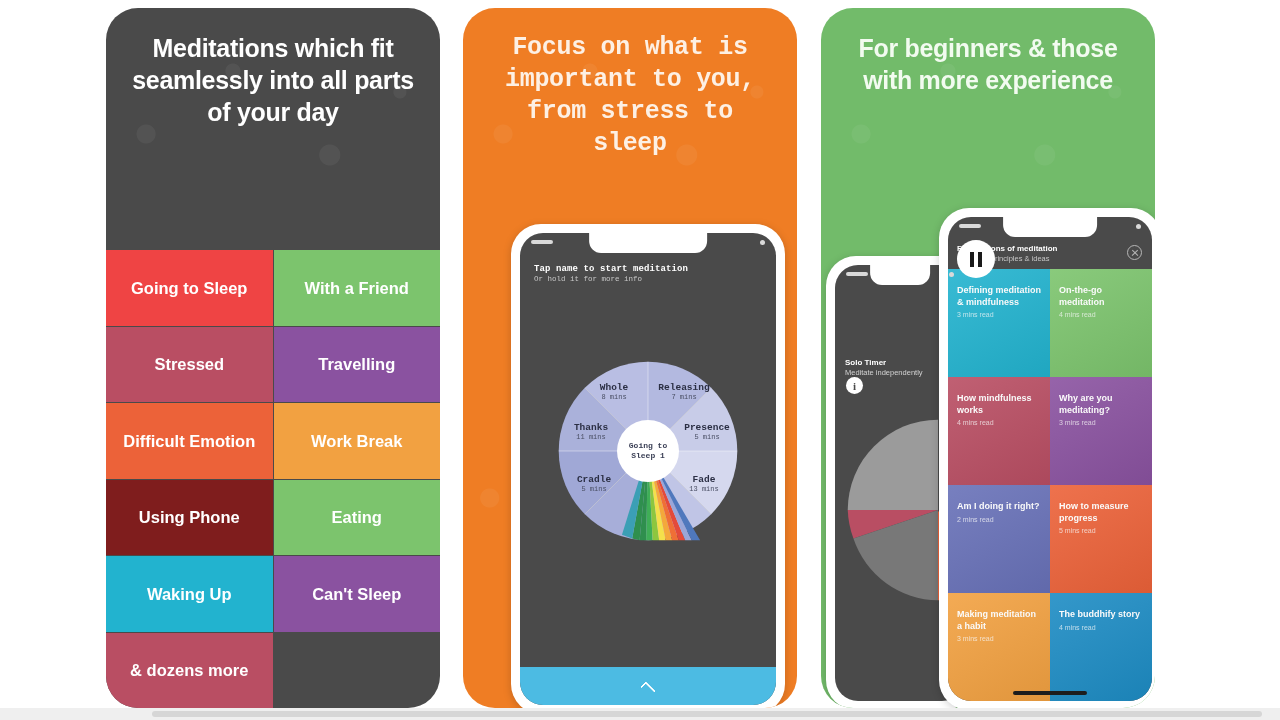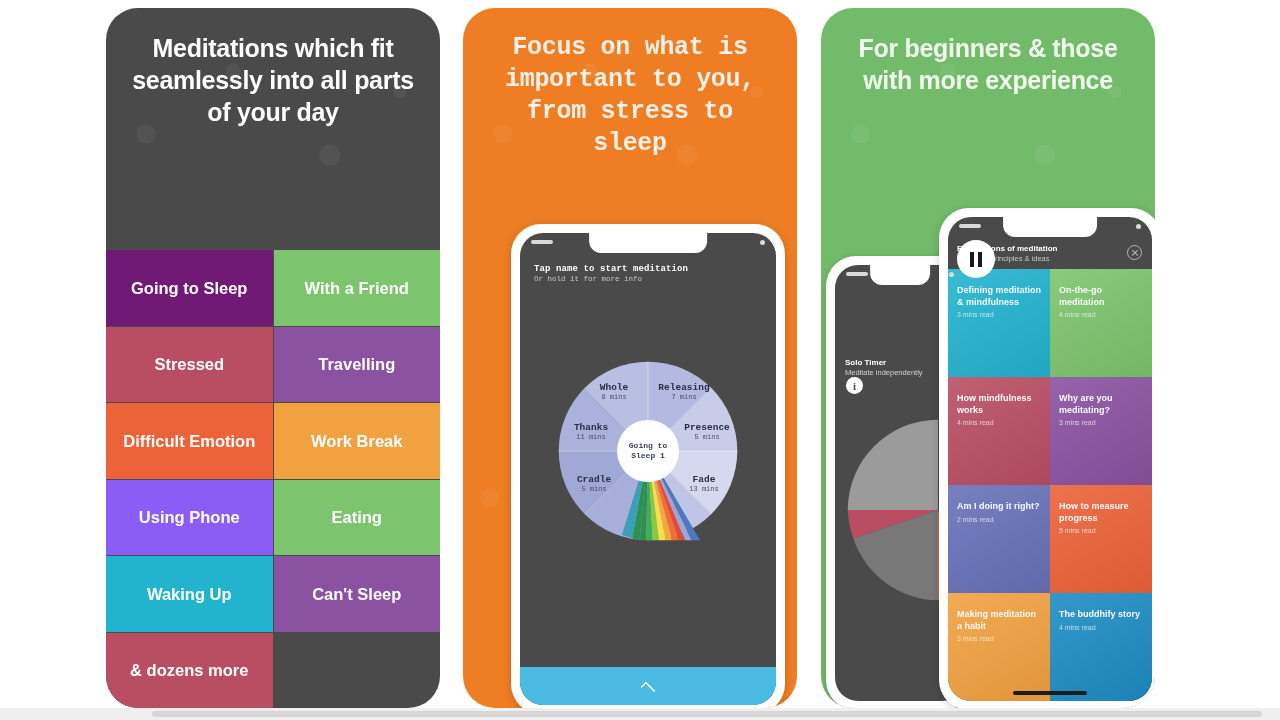--- a/index.html
+++ b/index.html
@@ -297,39 +297,39 @@
 </head>
 <body>
 
 <div id="stage">
 
   <section class="panel" id="panel1" style="background: rgb(74, 74, 74);">
     <div class="texture"></div>
     <h2 class="panel-headline">Meditations which fit seamlessly into all parts of your day</h2>
 
     <div id="tile-grid">
-      <div class="tile" style="background: #701a75;">
+      <div class="tile" style="background: #ef4444;">
           <span>Going to Sleep</span>
         </div>
       <div class="tile" style="background: rgb(124, 196, 109);">
           <span>With a Friend</span>
         </div>
       <div class="tile" style="background: rgb(185, 78, 99);">
           <span>Stressed</span>
         </div>
       <div class="tile" style="background: rgb(138, 82, 160);">
           <span>Travelling</span>
         </div>
       <div class="tile" style="background: rgb(236, 98, 57);">
           <span>Difficult Emotion</span>
         </div>
       <div class="tile" style="background: rgb(242, 161, 65);">
           <span>Work Break</span>
         </div>
-      <div class="tile" style="background: #8b5cf6;">
+      <div class="tile" style="background: #7f1d1d;">
           <span>Using Phone</span>
         </div>
       <div class="tile" style="background: rgb(124, 196, 109);">
           <span>Eating</span>
         </div>
       <div class="tile" style="background: rgb(34, 179, 207);">
           <span>Waking Up</span>
         </div>
       <div class="tile" style="background: rgb(138, 82, 160);">
           <span>Can't Sleep</span>

